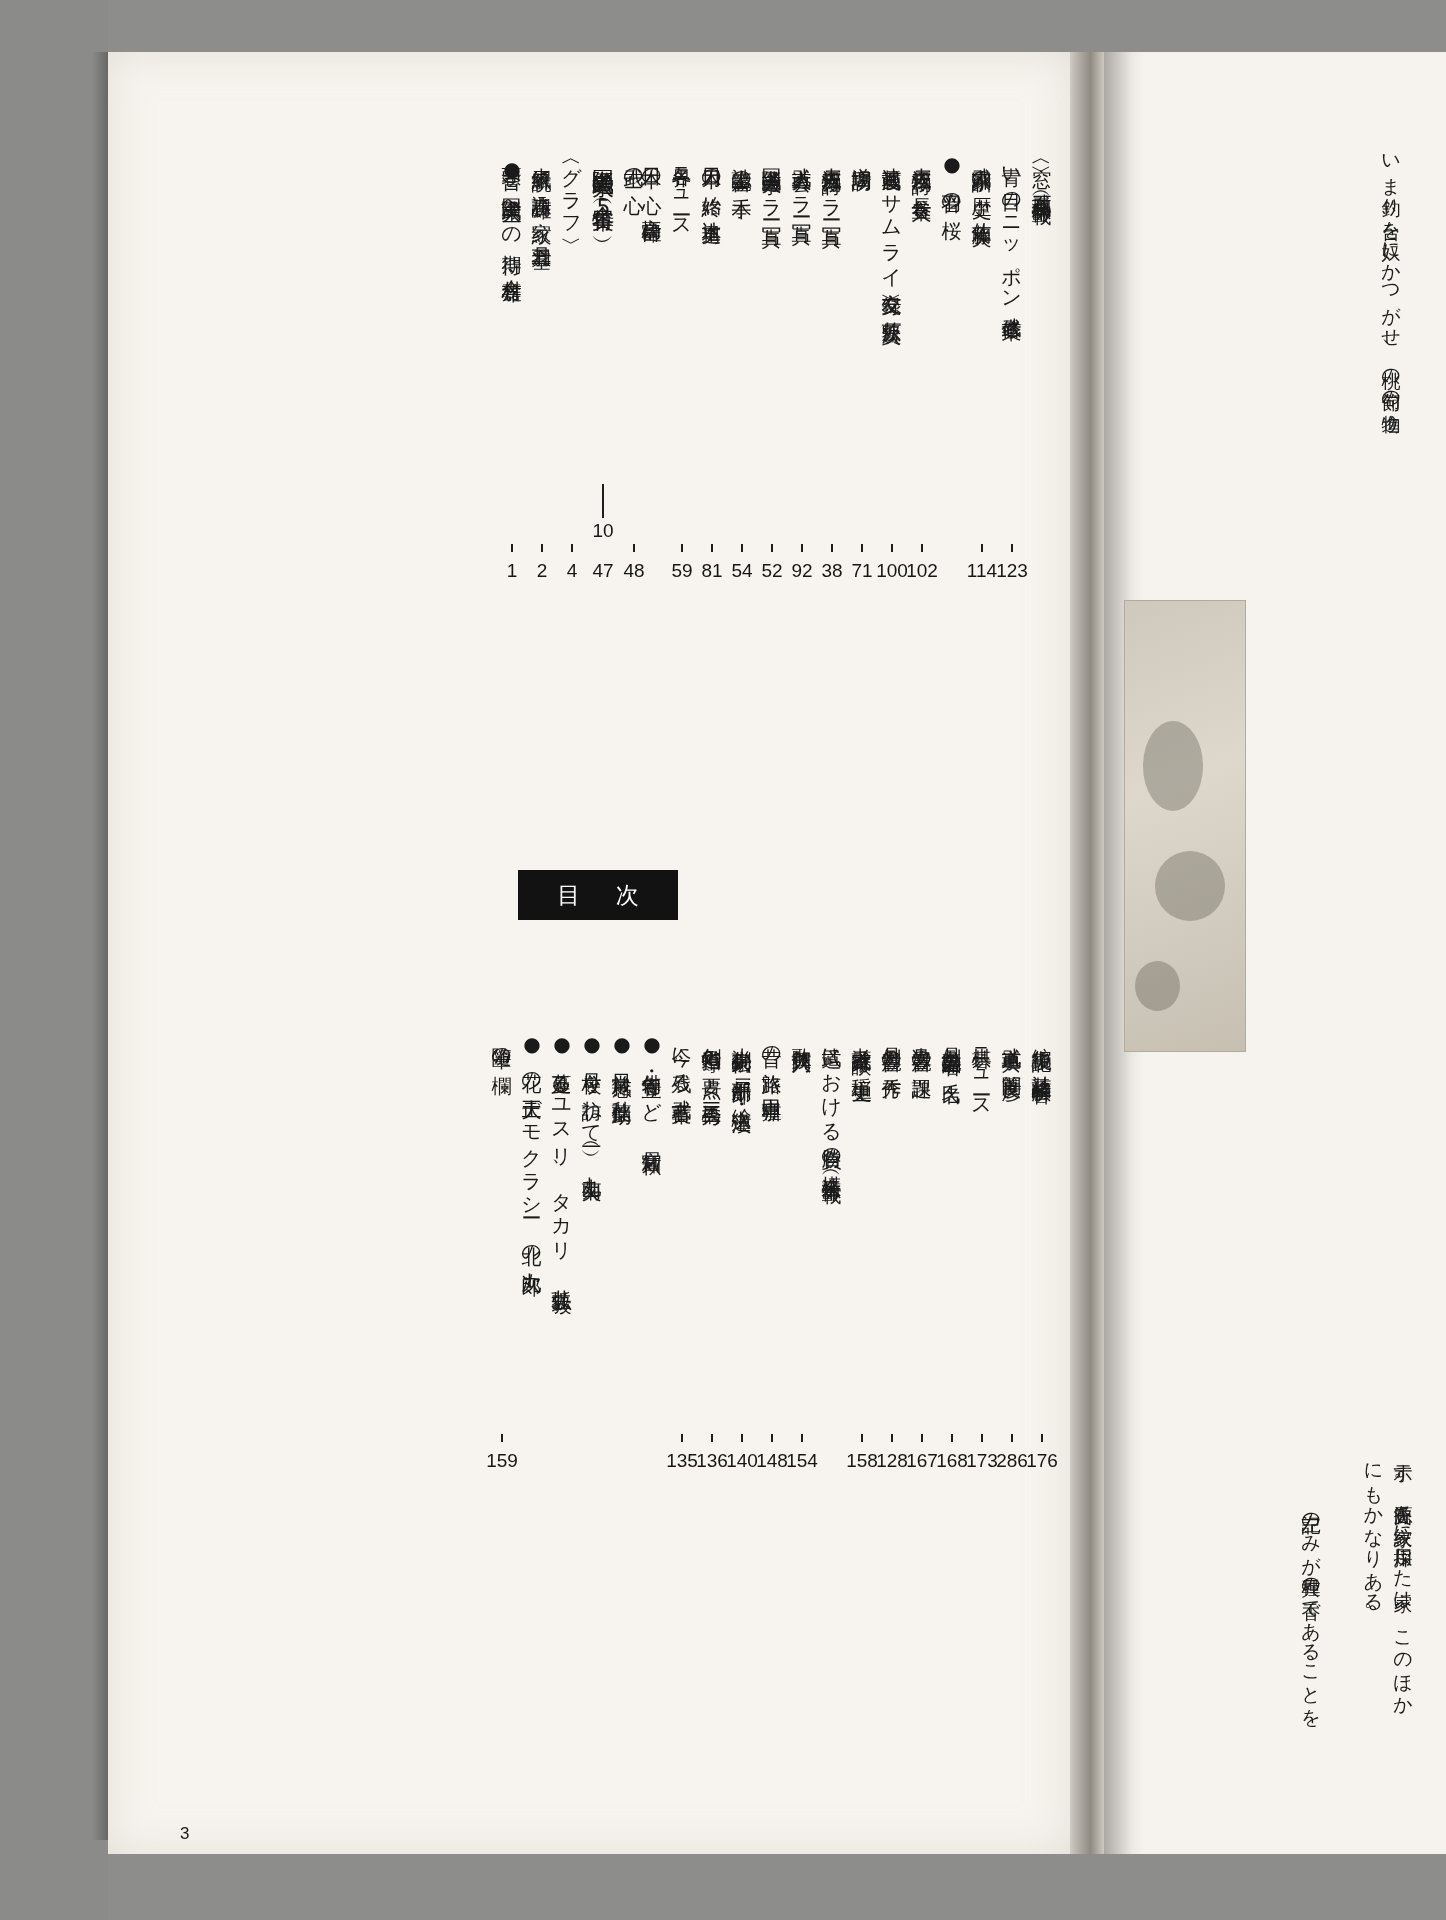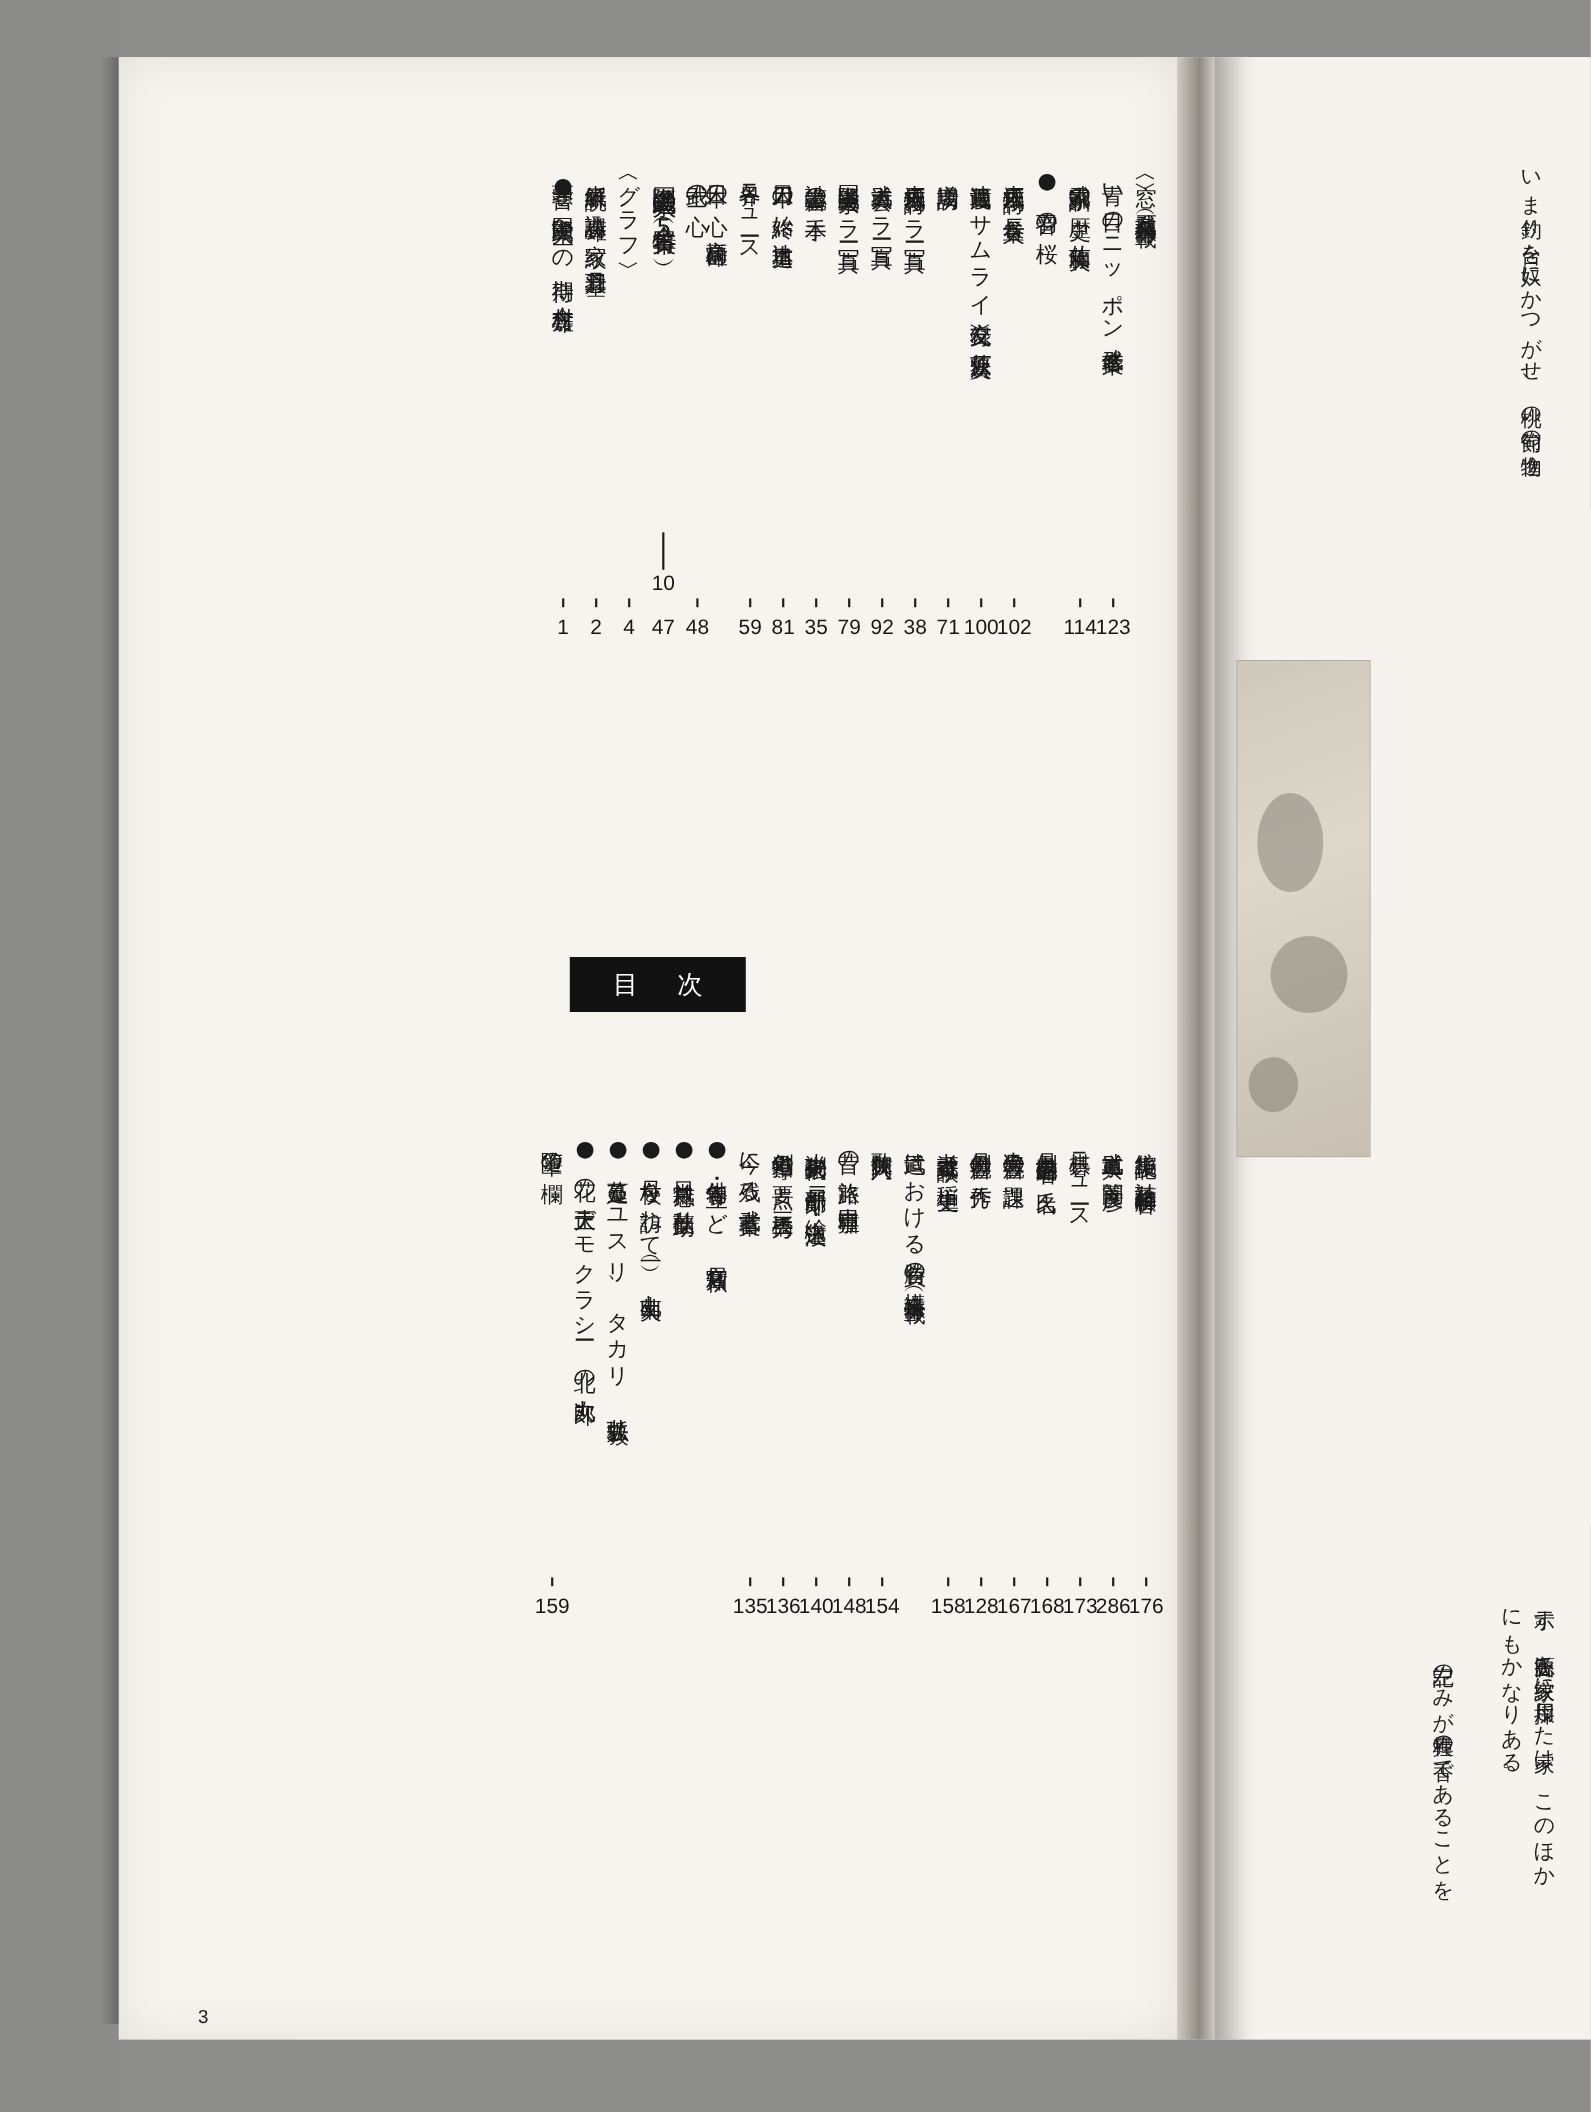--- a/index.html
+++ b/index.html
@@ -284,27 +284,27 @@
 
       <div class="toc-entry" style="height:430px">
         <span class="label">日本刀の始終　辻本道男</span>
         <span class="dash" style="height:8px;"></span>
         <span class="page-no">81</span>
       </div>
 
       <div class="toc-entry" style="height:430px">
         <span class="label">誌上競書の手本</span>
         <span class="dash" style="height:8px;"></span>
-        <span class="page-no">35</span>
+        <span class="page-no">54</span>
       </div>
 
       <div class="toc-entry" style="height:430px">
         <span class="label">国際武道大学カラー写真</span>
         <span class="dash" style="height:8px;"></span>
-        <span class="page-no">79</span>
+        <span class="page-no">52</span>
       </div>
 
       <div class="toc-entry" style="height:430px">
         <span class="label">武道大会カラー写真</span>
         <span class="dash" style="height:8px;"></span>
         <span class="page-no">92</span>
       </div>
 
       <div class="toc-entry" style="height:430px">
         <span class="label">大江戸風物詩カラー写真</span>

